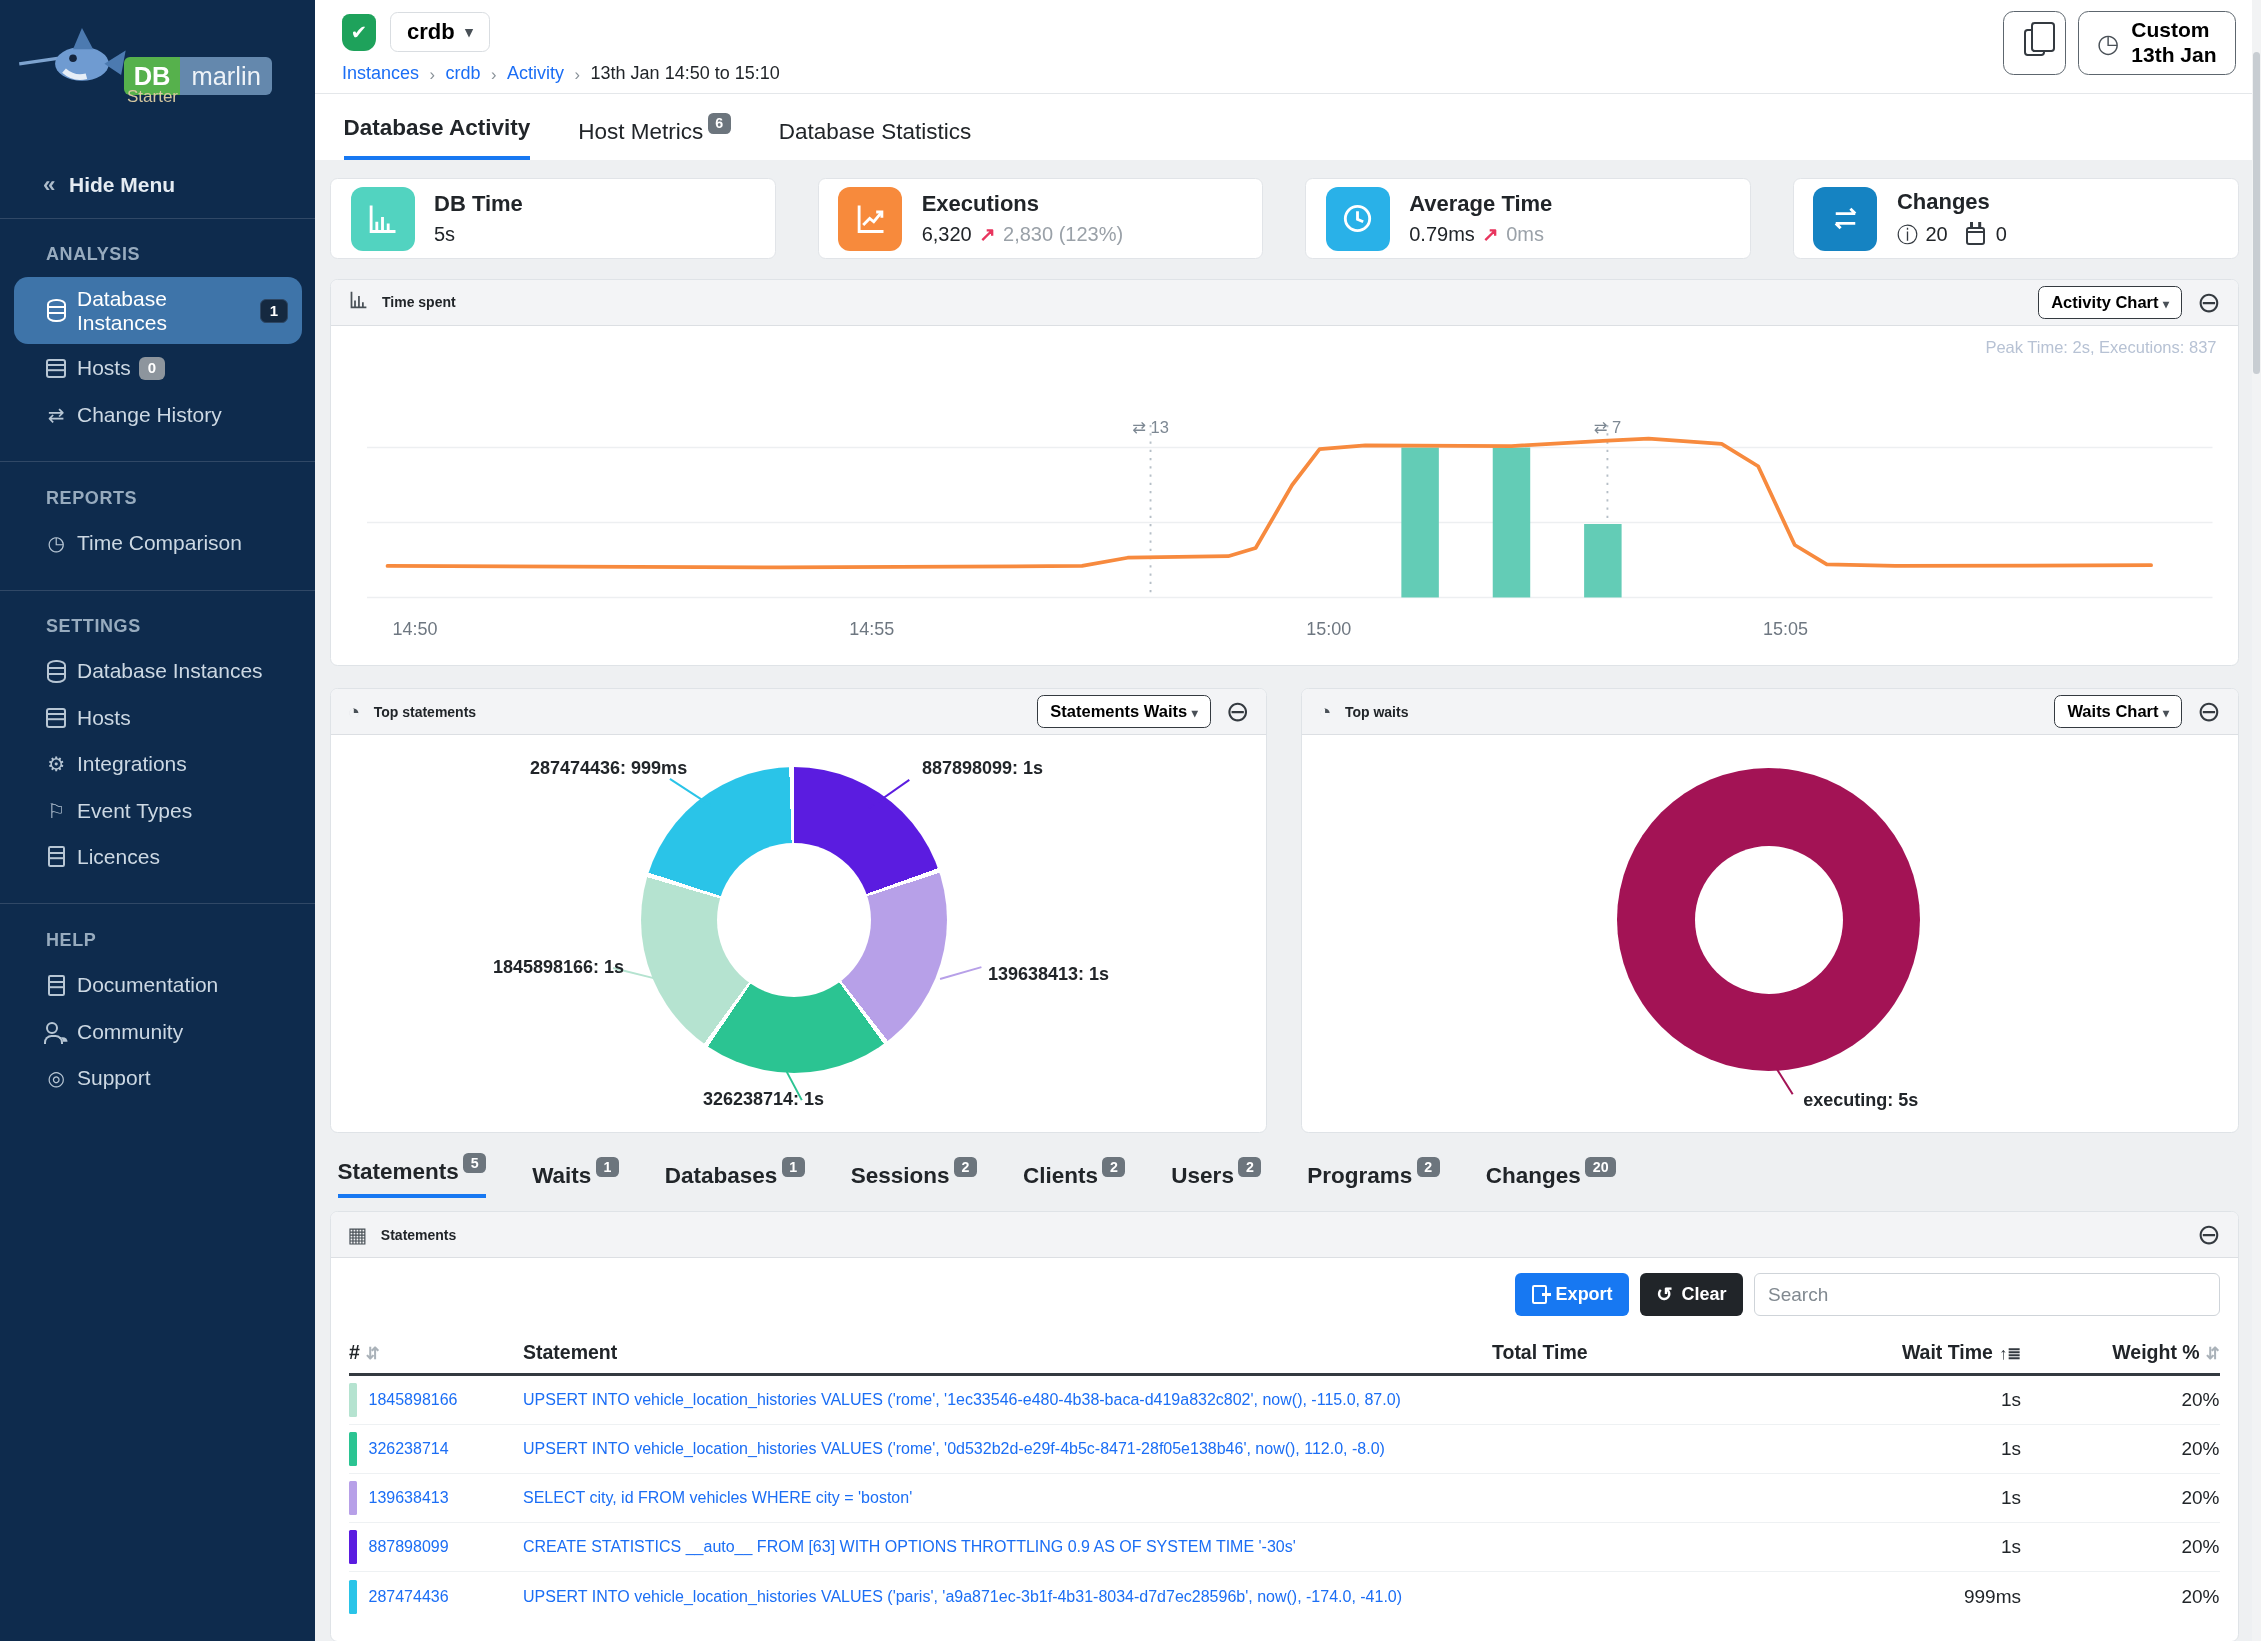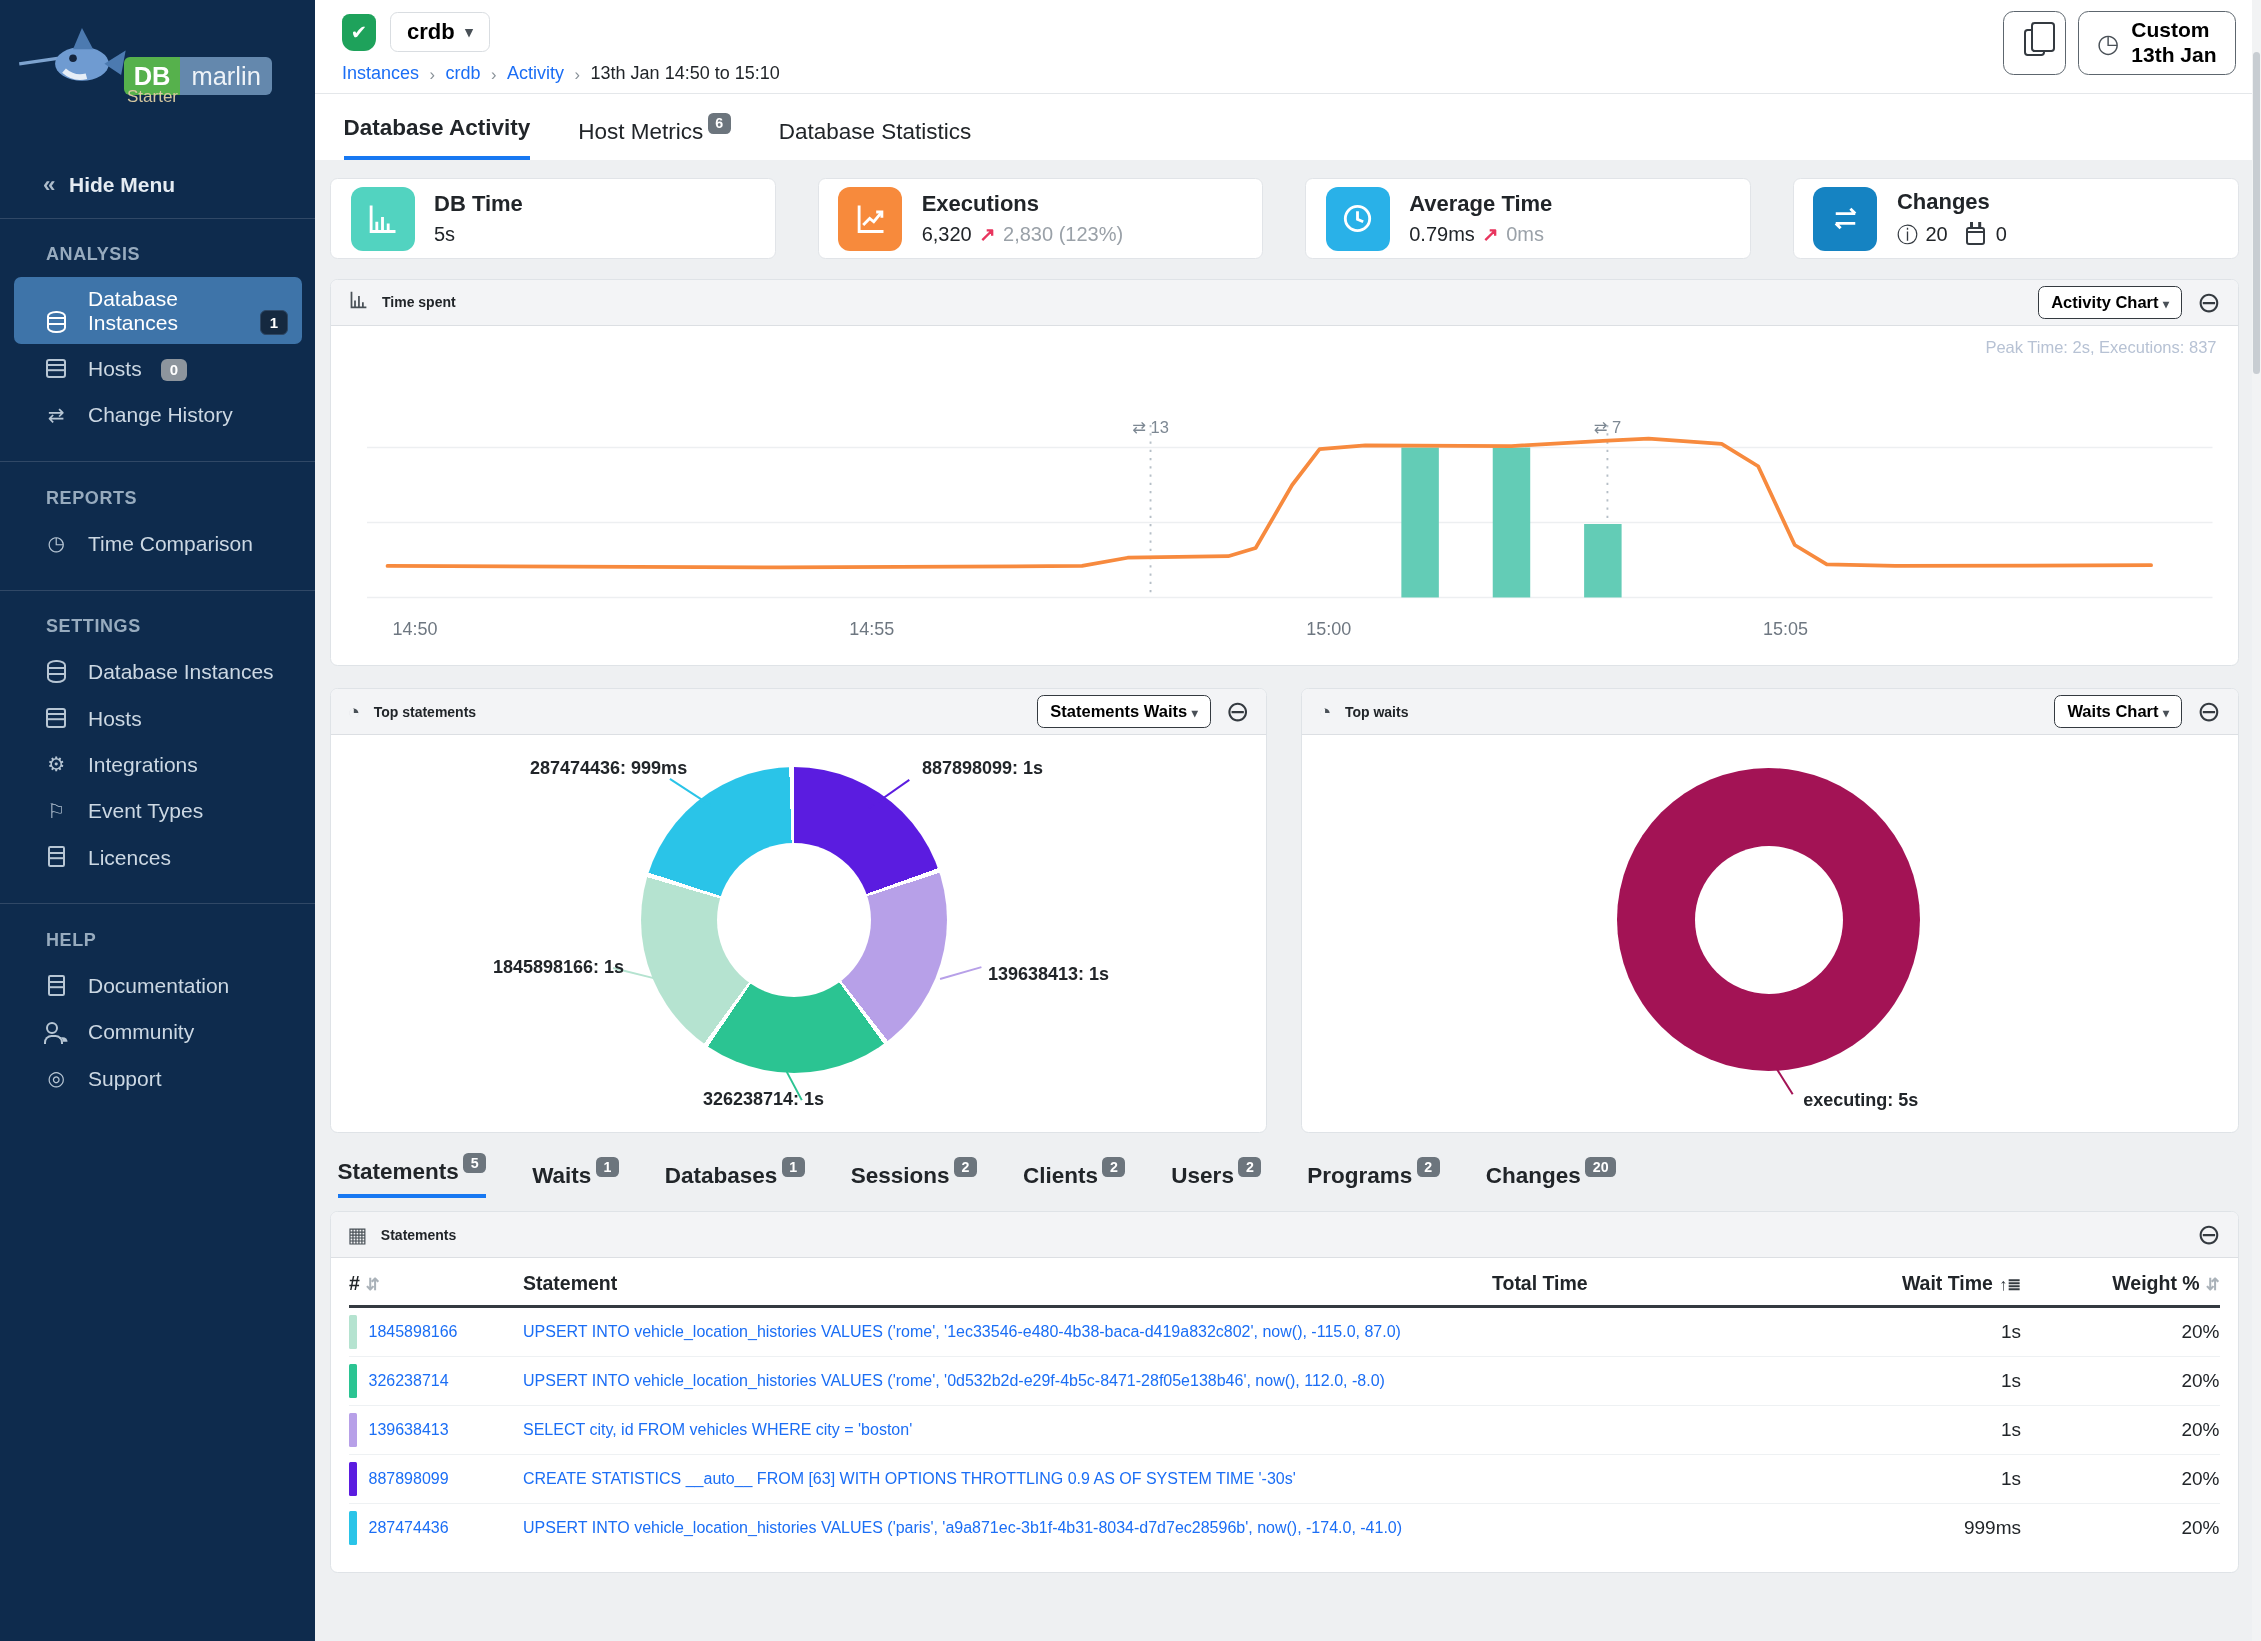--- a/index.html
+++ b/index.html
@@ -11,21 +11,21 @@
   .fish{position:absolute;left:16.5px;top:22.5px}
   .logo-badge{position:absolute;left:124px;top:57px;display:flex;align-items:flex-end}
   .logo-db{background:#56b14c;color:#fff;font-weight:bold;font-size:25.5px;padding:4.5px 9.7px;border-radius:6px 0 0 6px}
   .logo-marlin{background:#6488ad;color:#eef3f8;font-weight:300;font-size:25.5px;padding:4.5px 11.2px;border-radius:0 6px 6px 0}
   .logo-plan{position:absolute;left:127px;top:87px;font-size:17px;color:#d6c89f}
   .hide-menu{display:flex;align-items:center;gap:13.5px;padding:0 0 19.5px 43px;font-size:21px;font-weight:600;color:#e4ebf2;border-bottom:0.7px solid rgba(255,255,255,.14);cursor:pointer}
   .chev{font-size:22.5px;color:#aebdcb}
   .section{padding:25.5px 0 22.5px;border-bottom:0.7px solid rgba(255,255,255,.14)}
   .section:last-child{border-bottom:none}
   .section-label{font-size:18px;font-weight:bold;letter-spacing:0.6px;color:#97abbe;margin:0 0 12px 46px}
-  .item{display:flex;align-items:flex-end;gap:19px;margin:1.5px 13.5px;padding:9.7px 13.5px 9.7px 30px;font-size:21px;border-radius:7px;color:#ccd8e3;cursor:pointer}
+  .item{display:flex;align-items:center;gap:8px;margin:1.5px 13.5px;padding:9.7px 13.5px 9.7px 30px;font-size:21px;border-radius:14px;color:#ccd8e3;cursor:pointer}
   .item.active{background:#3e74a9;color:#fff}
   .badge{font-size:15px;font-weight:bold;color:#fff;padding:2.2px 9px;border-radius:6px;line-height:1.2}
   .b-dark{background:#152940;border:0.7px solid #2d4663}
   .b-grey{background:#8d959d}
   .ic{width:25.5px;height:25.5px;flex:none;display:inline-flex;align-items:center;justify-content:center;font-size:20px;color:#b7c6d4;position:relative}
   .item.active .ic{color:#fff}
   .ic-db{width:19.5px;height:22.5px;border:2.2px solid currentColor;border-radius:9px/5.2px}
   .ic-db::before{content:'';position:absolute;left:3.7px;right:3.7px;top:8.2px;border-top:2.2px solid currentColor;box-shadow:0 6px 0 currentColor}
   .ic-rows{width:20px;height:19.5px;border:2.2px solid currentColor;border-radius:3px}
   .ic-rows::before{content:'';position:absolute;left:3.7px;right:3.7px;top:8.2px;border-top:2.2px solid currentColor;box-shadow:0 5.2px 0 currentColor}
@@ -432,20 +432,31 @@
     </nav>
 
     <section class="panel st-panel">
       <div class="panel-head">
         <span class="ph-ic">▦</span>
         <span class="ph-title">Statements</span>
         <span class="ph-right">
             <span class="minus">⊖</span>
           </span>
       </div>
+      <div class="toolbar">
+        <button class="btn btn-blue">
+          <span class="ic-exp"></span>
+          <span>Export</span>
+        </button>
+        <button class="btn btn-dark">
+          <span class="ic-undo">↺</span>
+          <span>Clear</span>
+        </button>
+        <input class="search" type="text" placeholder="Search" style="">
+      </div>
       <div class="tbl">
         <div class="t-head">
           <span><span>#</span><span class="sort">⇵</span></span>
           <span>Statement</span>
           <span>Total Time</span>
           <span class="cell-r"><span>Wait Time</span><span class="sort dark">↑≣</span></span>
           <span class="cell-r"><span>Weight %</span><span class="sort">⇵</span></span>
         </div>
 
         <div class="t-row">

